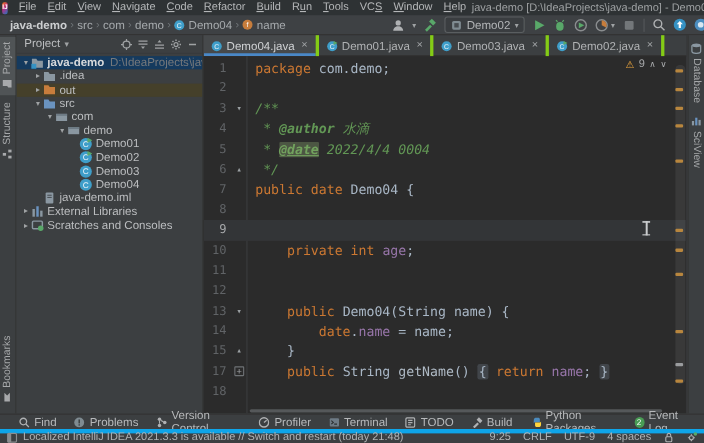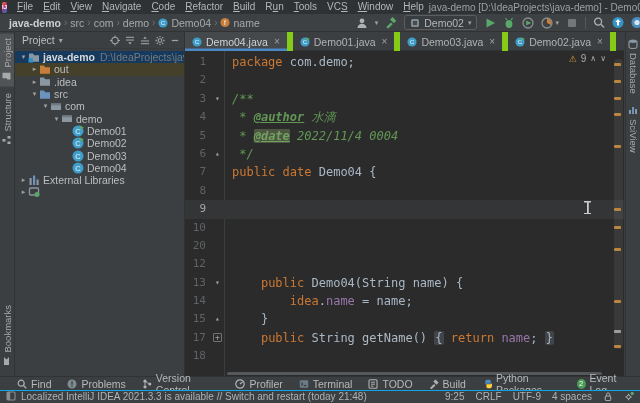--- a/index.html
+++ b/index.html
@@ -53,37 +53,37 @@
   .tree-row .chev { width:9px; text-align:center; font-size:7px; color:#9fa2a4; flex:none; }
   .tree-row .tlabel { margin-left:3px; }
   .tree-row .tsuffix { margin-left:5px; color:#76797c; }
   .tree-row.selected { background:#153a5e; }
   .tree-row.excluded { background:#45402a; }
   .tree-row.bold .tlabel { font-weight:bold; color:#d6d8da; }
   
   .editor-col { position:absolute; left:185px; top:32px; right:16px; bottom:27px; background:#2b2b2b; }
   .tabbar { height:19px; background:#3c3f41; display:flex; border-bottom:1px solid #323232; }
   .tab { display:flex; align-items:center; gap:4px; padding:0 7px; font-size:10.5px;
-    color:#b0b2b4; border-right:6px solid #84cc16; height:19px; }
+    color:#b0b2b4; border-right:3px solid #84cc16; height:19px; }
   .tab.active { background:#46494b; color:#d0d2d4; box-shadow:inset 0 -2.5px 0 #4A88C7; }
   .tab .close { color:#9fa2a4; font-size:10px; margin-left:2px; }
   .editor-body { position:absolute; top:19px; left:0; right:0; bottom:0; overflow:hidden;
     font-family:"DejaVu Sans Mono", monospace; font-size:12px; }
   .gutter-line { position:absolute; left:39px; top:0; bottom:0; width:1px; background:#3a3c3e; }
   .cl { position:relative; height:18.4px; line-height:18.4px; display:flex; }
   .cl.current { background:#333537; }
   .cl .num { width:26px; text-align:right; padding-right:5px; color:#606366;
     font-size:11px; flex:none; font-family:"DejaVu Sans Mono", monospace; }
   .cl.current .num { color:#a6a8aa; }
   .cl .foldc { width:13px; flex:none; text-align:center; color:#9ba0a3; font-size:8px; }
   .cl .codetxt { white-space:pre; margin-left:8px; color:#A9B7C6; }
   .tok-kw { color:#CC7832; }
   .tok-pl { color:#A9B7C6; }
   .tok-doc { color:#629755; font-style:italic; }
-  .tok-doctag { color:#629755; font-style:italic; font-weight:bold; text-decoration:underline; }
+  .tok-doctag { color:#629755; font-style:italic; font-weight:bold; }
   .tok-dochl { color:#72a25e; font-style:italic; font-weight:bold; text-decoration:underline;
     background:#4c5643; border-radius:1px; }
   .tok-doci { color:#629755; font-style:italic; }
   .tok-field { color:#9876AA; }
   .tok-meth { color:#AEB9C4; }
   .tok-foldblk { color:#A9B7C6; background:#41454a; border-radius:2px; padding:0 1px; }
   .fold-plus { display:inline-block; width:9px; height:9px; border:1px solid #6f7376;
     border-radius:1px; line-height:7px; font-size:8px; color:#9fa2a4; background:#2b2b2b; }
   .inspection { position:absolute; top:2px; right:18px; display:flex; align-items:center;
     gap:4px; font-family:"Liberation Sans", sans-serif; font-size:10px; color:#a9abad; }
@@ -101,21 +101,21 @@
       linear-gradient(#c9cbcd,#c9cbcd) center/1.8px 13px no-repeat,
       linear-gradient(#c9cbcd,#c9cbcd) bottom center/7px 1.5px no-repeat; }
   
   .bottombar { position:absolute; left:0; right:0; bottom:13px; height:14px; background:#3c3f41;
     border-top:1px solid #323232; display:flex; align-items:center; font-size:10.5px; color:#b7b9bb; }
   .bb-item { display:flex; align-items:center; gap:4px; padding:0 8px; height:14px; }
   .bb-right { margin-left:auto; display:flex; align-items:center; gap:4px; padding-right:8px; }
   .event-badge { width:10px; height:10px; border-radius:50%; background:#499C54; color:#fff;
     font-size:7.5px; display:flex; align-items:center; justify-content:center; }
   .statusbar { position:absolute; left:0; right:0; bottom:0; height:13px; background:#3c3f41;
-    border-top:1px solid #0ea5e9; display:flex; align-items:flex-start;
+    border-top:4px solid #0ea5e9; display:flex; align-items:flex-end;
     font-size:10px; color:#b0b2b4; padding:0 6px; }
   .sb-right { margin-left:auto; display:flex; align-items:center; gap:11px; }
   .ic { display:inline-flex; width:12px; height:12px; align-items:center; justify-content:center; flex:none; }
   .ic svg { display:block; }
   .ic-sm { width:10px; height:10px; }
 </style>
 </head>
 <body>
 
 <div id="app">
@@ -342,37 +342,37 @@
           <span class="chev">▾</span>
           <span class="ic ">
             <svg width="12" height="11" viewBox="0 0 12 11">
               <path d="M1 1.5h4l1.2 1.7H11v6.5H1z" fill="#8a97a1"></path>
               <rect x="0.5" y="6" width="4.5" height="4.5" fill="#3592C4"></rect>
             </svg>
           </span>
           <span class="tlabel">java-demo</span>
           <span class="tsuffix">D:\IdeaProjects\java-demo</span>
         </div>
+        <div class="tree-row" style="padding-left: 15px;">
+          <span class="chev">▸</span>
+          <span class="ic ">
+            <svg width="12" height="11" viewBox="0 0 12 11">
+              <path d="M1 1.5h4l1.2 1.7H11v6.5H1z" fill="#8a97a1"></path>
+            </svg>
+          </span>
+          <span class="tlabel">.idea</span>
+        </div>
         <div class="tree-row excluded" style="padding-left: 15px;">
           <span class="chev">▸</span>
           <span class="ic ">
             <svg width="12" height="11" viewBox="0 0 12 11">
               <path d="M1 1.5h4l1.2 1.7H11v6.5H1z" fill="#C77D3C"></path>
             </svg>
           </span>
           <span class="tlabel">out</span>
-        </div>
-        <div class="tree-row" style="padding-left: 15px;">
-          <span class="chev">▸</span>
-          <span class="ic ">
-            <svg width="12" height="11" viewBox="0 0 12 11">
-              <path d="M1 1.5h4l1.2 1.7H11v6.5H1z" fill="#8a97a1"></path>
-            </svg>
-          </span>
-          <span class="tlabel">.idea</span>
         </div>
         <div class="tree-row" style="padding-left: 15px;">
           <span class="chev">▾</span>
           <span class="ic ">
             <svg width="12" height="11" viewBox="0 0 12 11">
               <path d="M1 1.5h4l1.2 1.7H11v6.5H1z" fill="#6a93c0"></path>
             </svg>
           </span>
           <span class="tlabel">src</span>
         </div>
@@ -431,39 +431,51 @@
         <div class="tree-row" style="padding-left: 48px;">
           <span class="chev"></span>
           <span class="ic ">
             <svg width="12" height="12" viewBox="0 0 12 12">
               <circle cx="6" cy="6" r="5.5" fill="#3f9ec9"></circle>
               <text x="6" y="8.6" font-size="7.5" fill="#eaf4fa" text-anchor="middle" font-family="sans-serif">C</text>
             </svg>
           </span>
           <span class="tlabel">Demo04</span>
         </div>
+        <div class="tree-row" style="padding-left: 15px;">
+          <span class="chev"></span>
+          <span class="ic ">
+            <svg width="12" height="12" viewBox="0 0 12 12">
+              <rect x="2.5" y="1" width="7" height="10" rx="1" fill="#8a97a1"></rect>
+              <rect x="4" y="3" width="4" height="1" fill="#4c5257"></rect>
+              <rect x="4" y="5" width="4" height="1" fill="#4c5257"></rect>
+            </svg>
+          </span>
+          <span class="tlabel">java-demo.iml</span>
+        </div>
         <div class="tree-row" style="padding-left: 4px;">
           <span class="chev">▸</span>
           <span class="ic ">
             <svg width="12" height="12" viewBox="0 0 12 12">
               <rect x="1.5" y="4" width="2.2" height="7" fill="#8a97a1"></rect>
               <rect x="5" y="1.5" width="2.2" height="9.5" fill="#6a93c0"></rect>
               <rect x="8.5" y="5.5" width="2.2" height="5.5" fill="#8a97a1"></rect>
             </svg>
           </span>
           <span class="tlabel">External Libraries</span>
         </div>
         <div class="tree-row" style="padding-left: 4px;">
           <span class="chev">▸</span>
           <span class="ic ">
             <svg width="12" height="12" viewBox="0 0 12 12">
               <rect x="1.5" y="2" width="9" height="7" rx="1" fill="none" stroke="#8a97a1" stroke-width="1.3"></rect>
               <circle cx="9" cy="8.5" r="2.5" fill="#59A869"></circle>
             </svg>
           </span>
+          <span class="tlabel">Scratches and Consoles</span>
         </div>
       </div>
   </div>
 
   <div class="editor-col">
     <div class="tabbar" id="tabbar">
         <div class="tab active">
           <span class="ic ic-sm">
             <svg width="12" height="12" viewBox="0 0 12 12">
               <circle cx="6" cy="6" r="5.5" fill="#3f9ec9"></circle>
@@ -525,21 +537,21 @@
             <span class="codetxt"><span class="tok-doc">/**</span></span>
           </div>
           <div class="cl">
             <span class="num">4</span>
             <span class="foldc"></span>
             <span class="codetxt"><span class="tok-doc"> * </span><span class="tok-doctag">@author</span><span class="tok-doci"> 水滴</span></span>
           </div>
           <div class="cl">
             <span class="num">5</span>
             <span class="foldc"></span>
-            <span class="codetxt"><span class="tok-doc"> * </span><span class="tok-dochl">@date</span><span class="tok-doci"> 2022/11/4 0004</span></span>
+            <span class="codetxt"><span class="tok-doc"> * </span><span class="tok-dochl">@date</span><span class="tok-doci"> 2022/4/4 0004</span></span>
           </div>
           <div class="cl">
             <span class="num">6</span>
             <span class="foldc">▴</span>
             <span class="codetxt"><span class="tok-doc"> */</span></span>
           </div>
           <div class="cl">
             <span class="num">7</span>
             <span class="foldc"></span>
             <span class="codetxt"><span class="tok-kw">public date</span><span class="tok-pl"> Demo04 {</span></span>
@@ -549,39 +561,40 @@
             <span class="foldc"></span>
             <span class="codetxt"></span>
           </div>
           <div class="cl current">
             <span class="num">9</span>
             <span class="foldc"></span>
           </div>
           <div class="cl">
             <span class="num">10</span>
             <span class="foldc"></span>
-          </div>
-          <div class="cl">
-            <span class="num">20</span>
+            <span class="codetxt"><span class="tok-pl">    </span><span class="tok-kw">private int</span><span class="tok-pl"> </span><span class="tok-field">age</span><span class="tok-pl">;</span></span>
+          </div>
+          <div class="cl">
+            <span class="num">11</span>
             <span class="foldc"></span>
           </div>
           <div class="cl">
             <span class="num">12</span>
             <span class="foldc"></span>
             <span class="codetxt"></span>
           </div>
           <div class="cl">
             <span class="num">13</span>
             <span class="foldc">▾</span>
             <span class="codetxt"><span class="tok-pl">    </span><span class="tok-kw">public</span><span class="tok-pl"> Demo04(String name) {</span></span>
           </div>
           <div class="cl">
             <span class="num">14</span>
             <span class="foldc"></span>
-            <span class="codetxt"><span class="tok-pl">        </span><span class="tok-kw">idea</span><span class="tok-pl">.</span><span class="tok-field">name</span><span class="tok-pl"> = name;</span></span>
+            <span class="codetxt"><span class="tok-pl">        </span><span class="tok-kw">date</span><span class="tok-pl">.</span><span class="tok-field">name</span><span class="tok-pl"> = name;</span></span>
           </div>
           <div class="cl">
             <span class="num">15</span>
             <span class="foldc">▴</span>
             <span class="codetxt"><span class="tok-pl">    }</span></span>
           </div>
           <div class="cl">
             <span class="num">17</span>
             <span class="foldc"><span class="fold-plus">+</span></span>
             <span class="codetxt"><span class="tok-pl">    </span><span class="tok-kw">public</span><span class="tok-pl"> String </span><span class="tok-meth">getName</span><span class="tok-pl">() </span><span class="tok-foldblk">{</span><span class="tok-pl"> </span><span class="tok-kw">return</span><span class="tok-pl"> </span><span class="tok-field">name</span><span class="tok-pl">; </span><span class="tok-foldblk">}</span></span>

